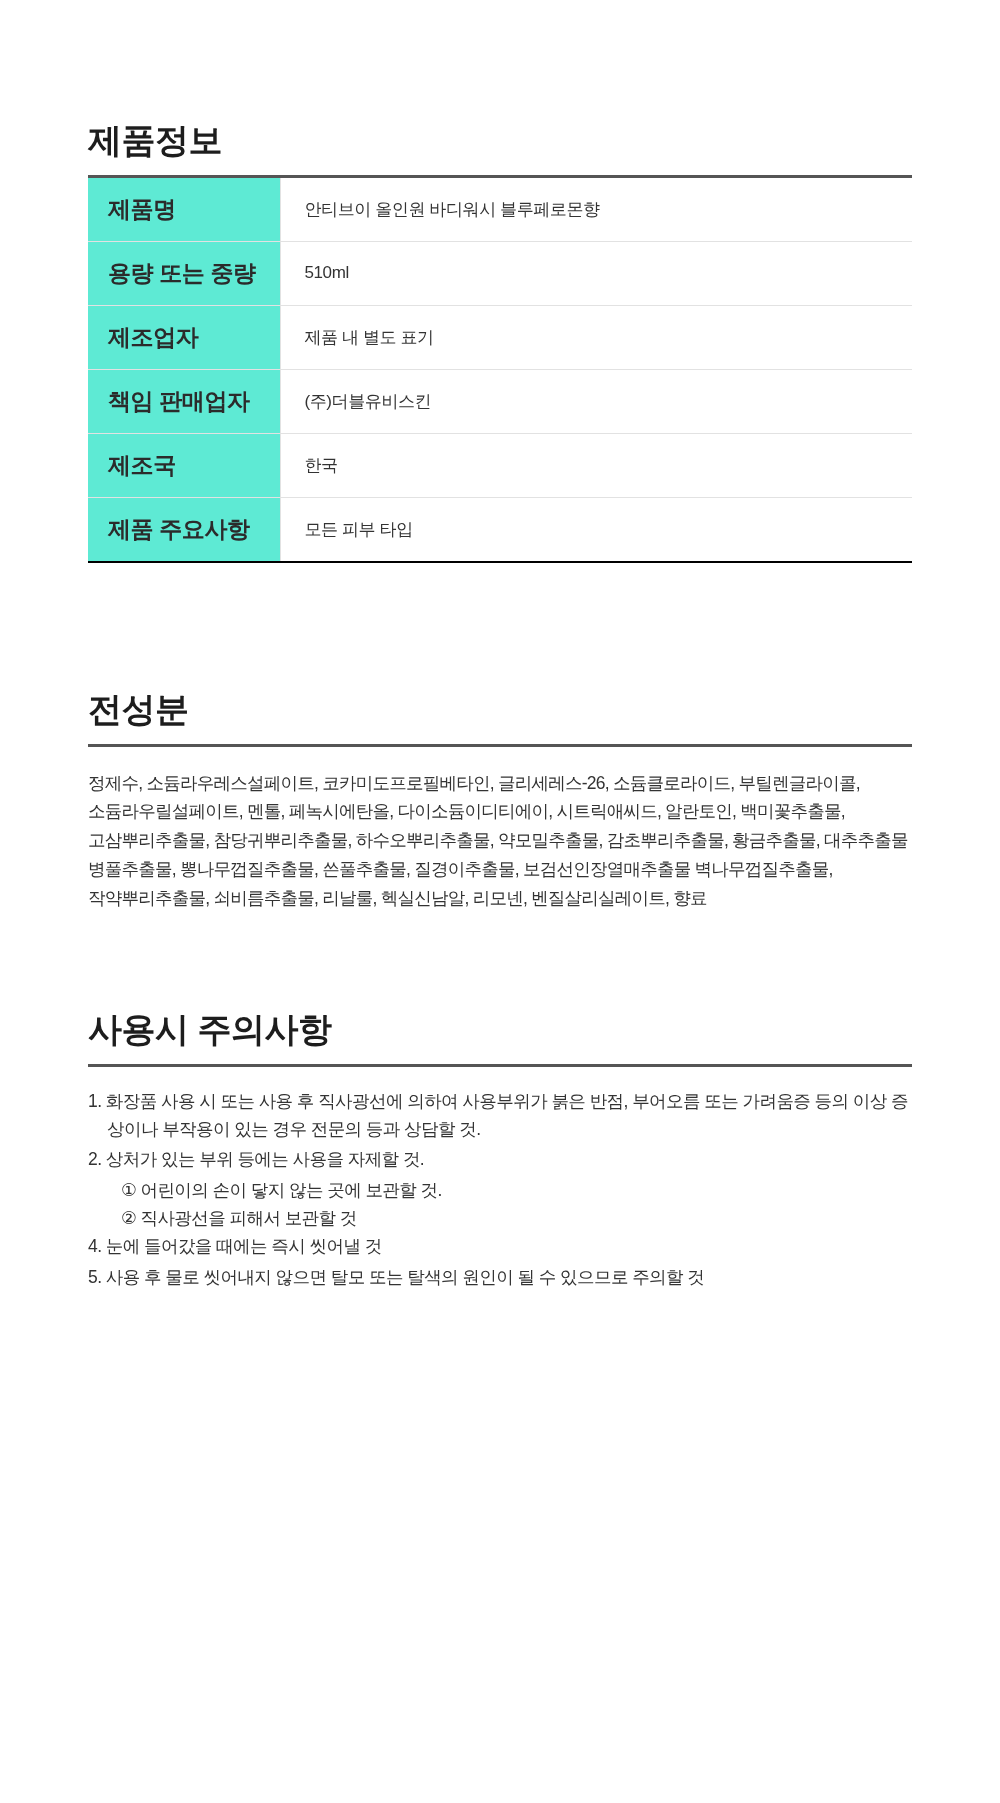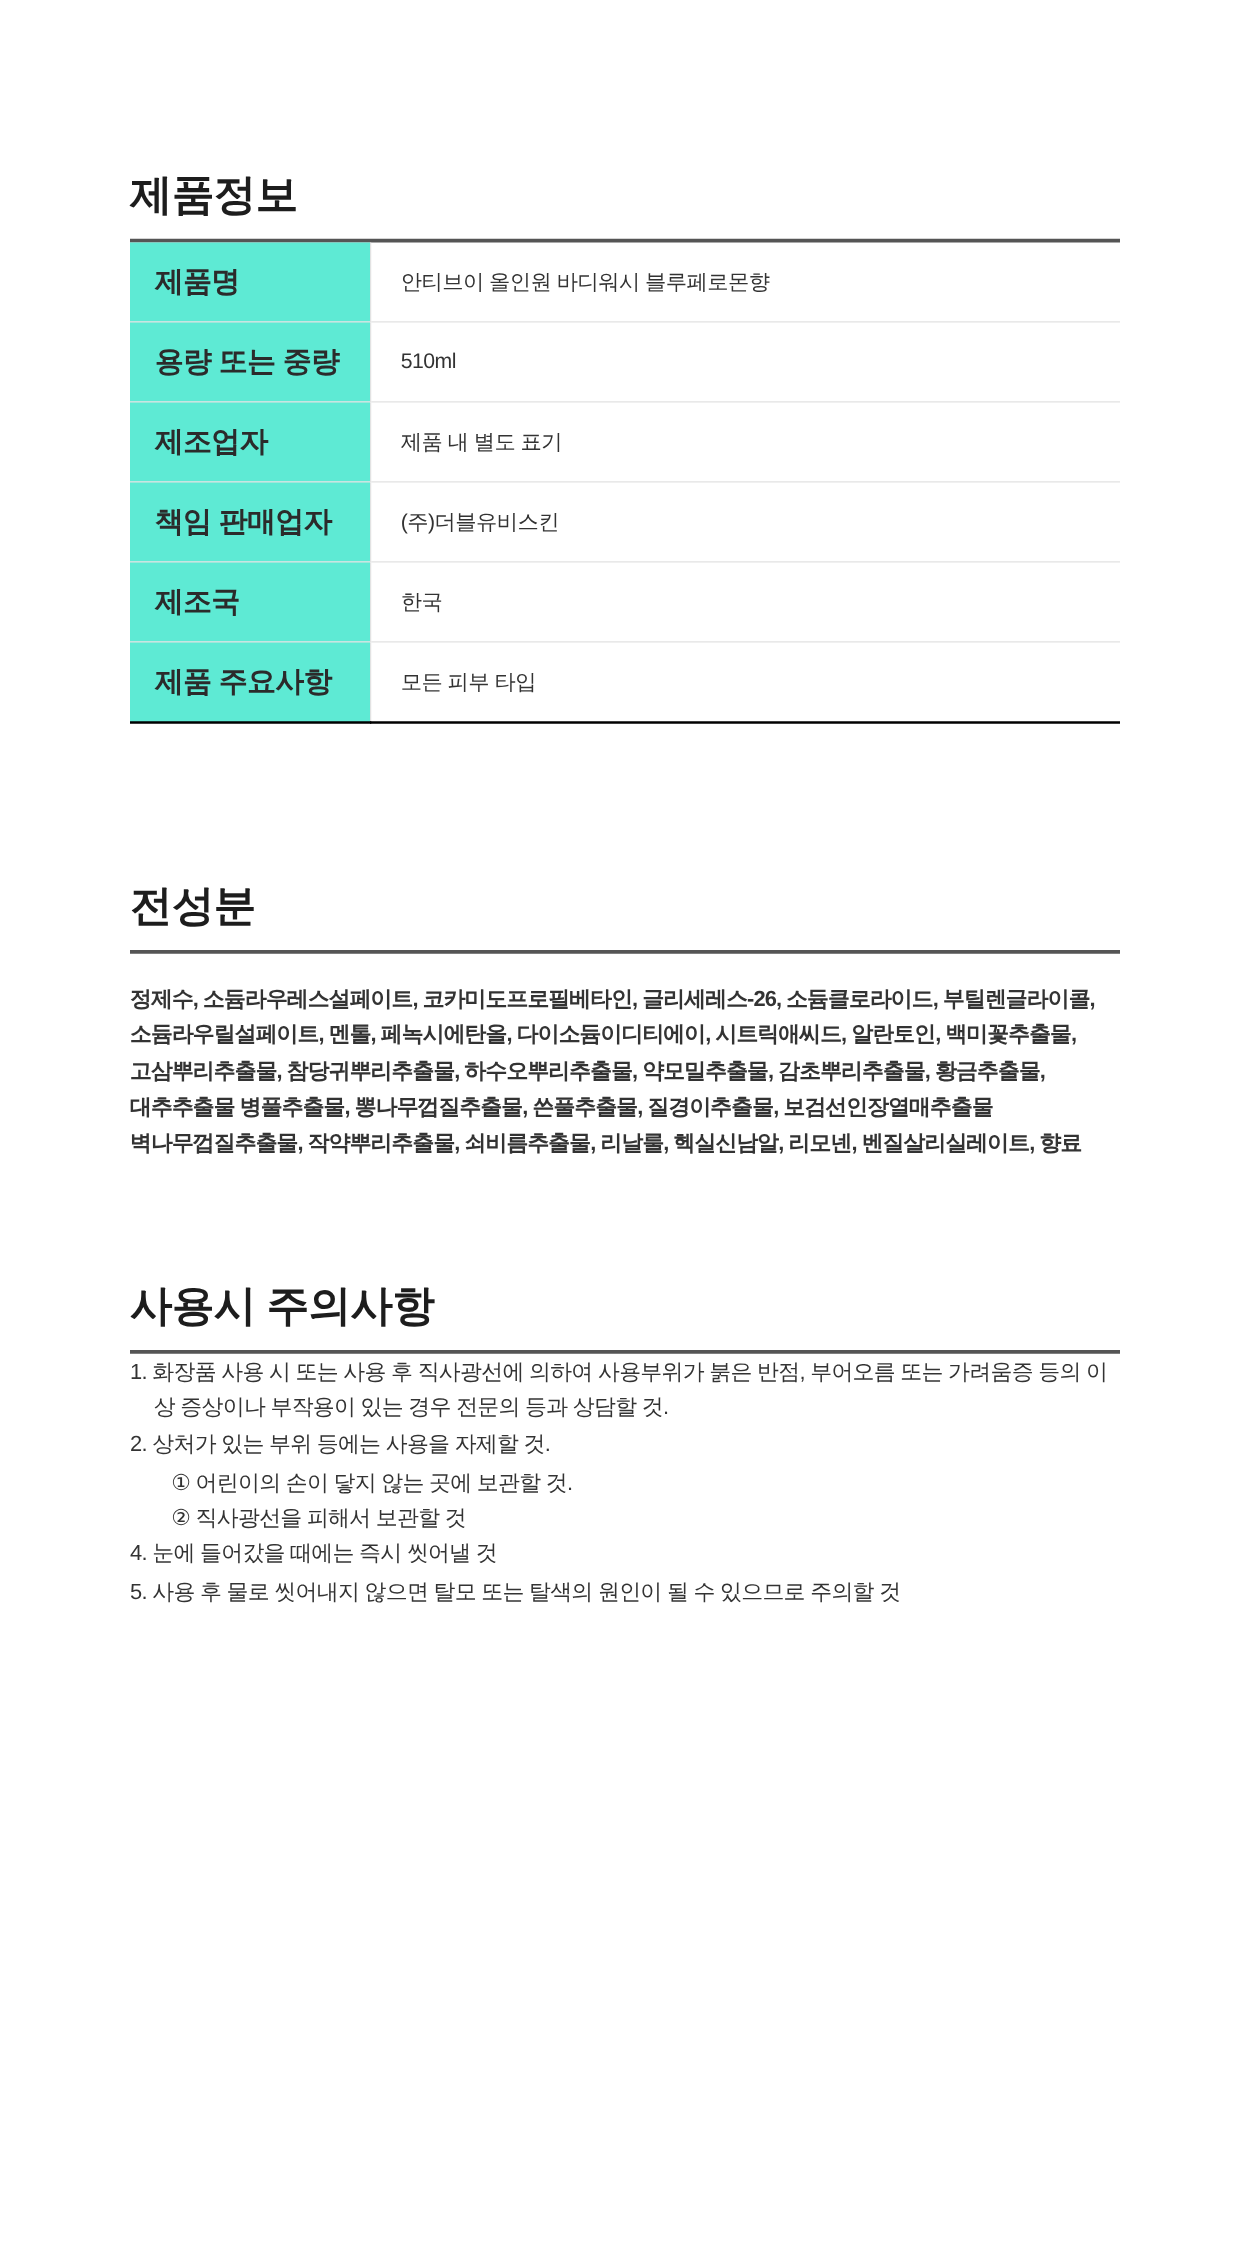--- a/index.html
+++ b/index.html
@@ -10,21 +10,21 @@
   body {
     width: 1000px;
     min-height: 1803px;
     font-family: "Liberation Sans", "DejaVu Sans", sans-serif;
     color: #222222;
     -webkit-font-smoothing: antialiased;
   }
   .page {
     width: 1000px;
     margin: 0 auto;
-    padding: 16px;
+    padding: 0;
     box-sizing: border-box;
   }
   .section {
     padding: 0 88px;
     box-sizing: border-box;
   }
 
   
   .section-title {
     font-size: 34px;
@@ -83,25 +83,25 @@
   .ingredients-body {
     margin-top: 22px;
     font-size: 17.5px;
     line-height: 1.65;
     color: #333333;
     letter-spacing: -0.75px;
     word-break: keep-all;
   }
   .ingredients-body p {
     margin: 0;
-    font-weight: bold;
   }
 
   
   .caution-body {
+    margin-top: 20px;
     font-size: 17.5px;
     line-height: 1.62;
     color: #333333;
     letter-spacing: -0.55px;
   }
   .caution-body .item {
     margin: 0 0 2px 0;
     text-indent: 0;
     padding-left: 0;
   }

